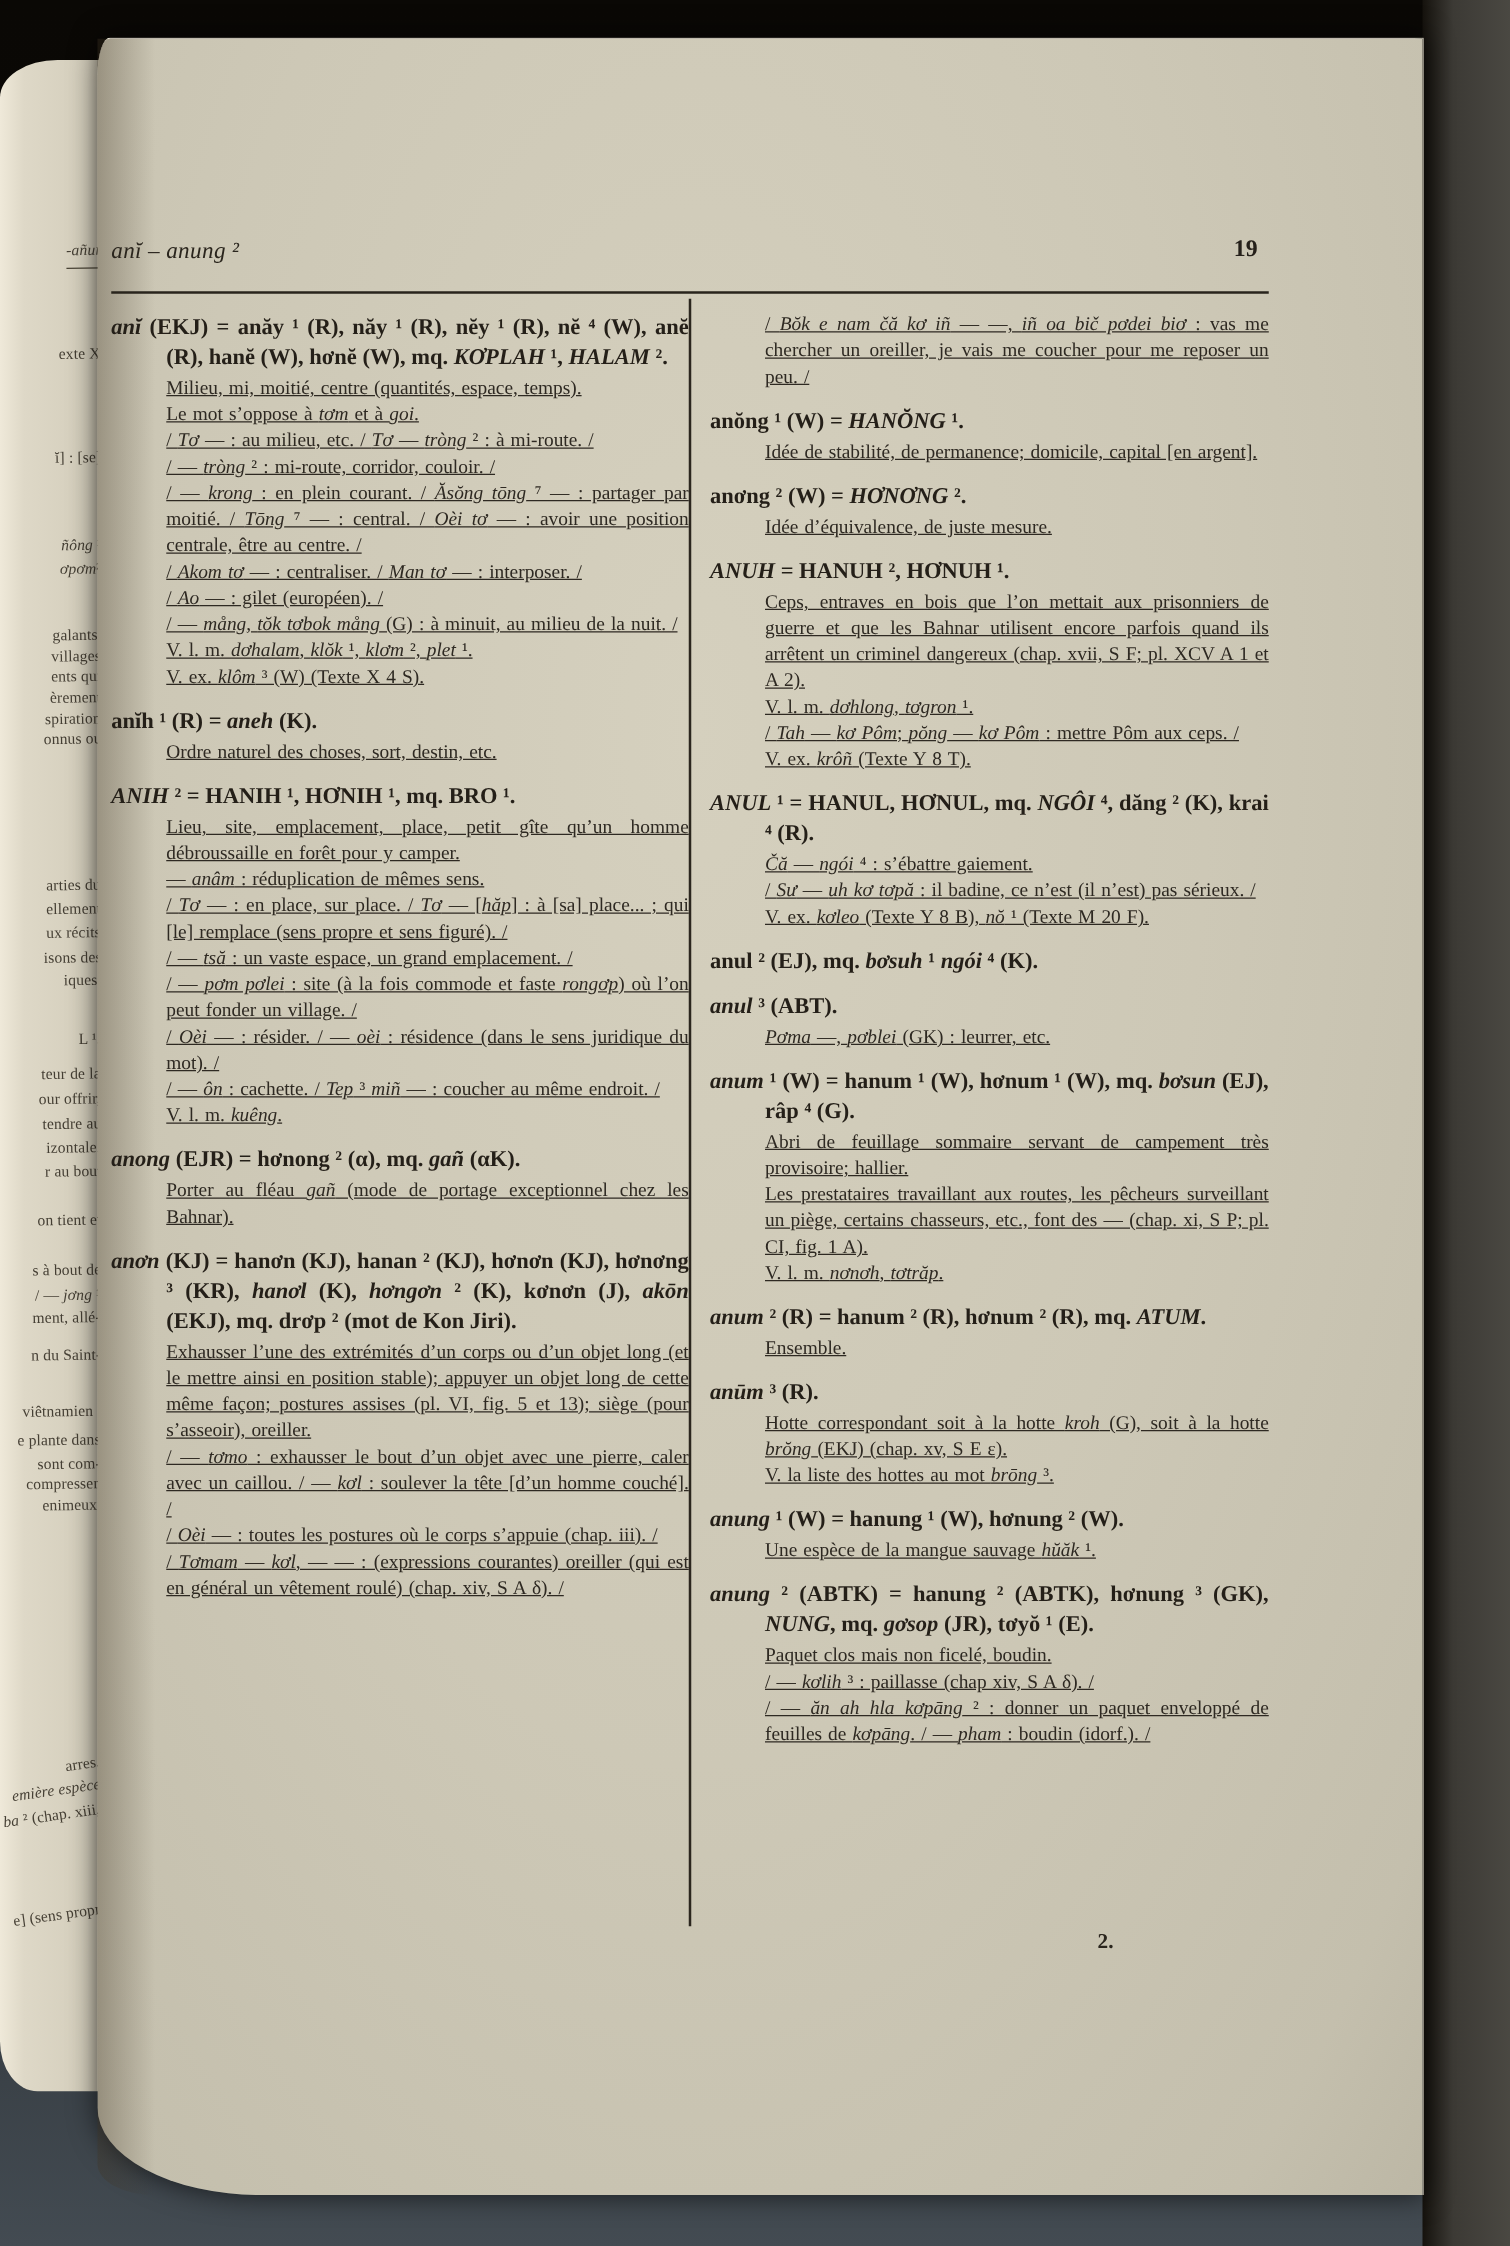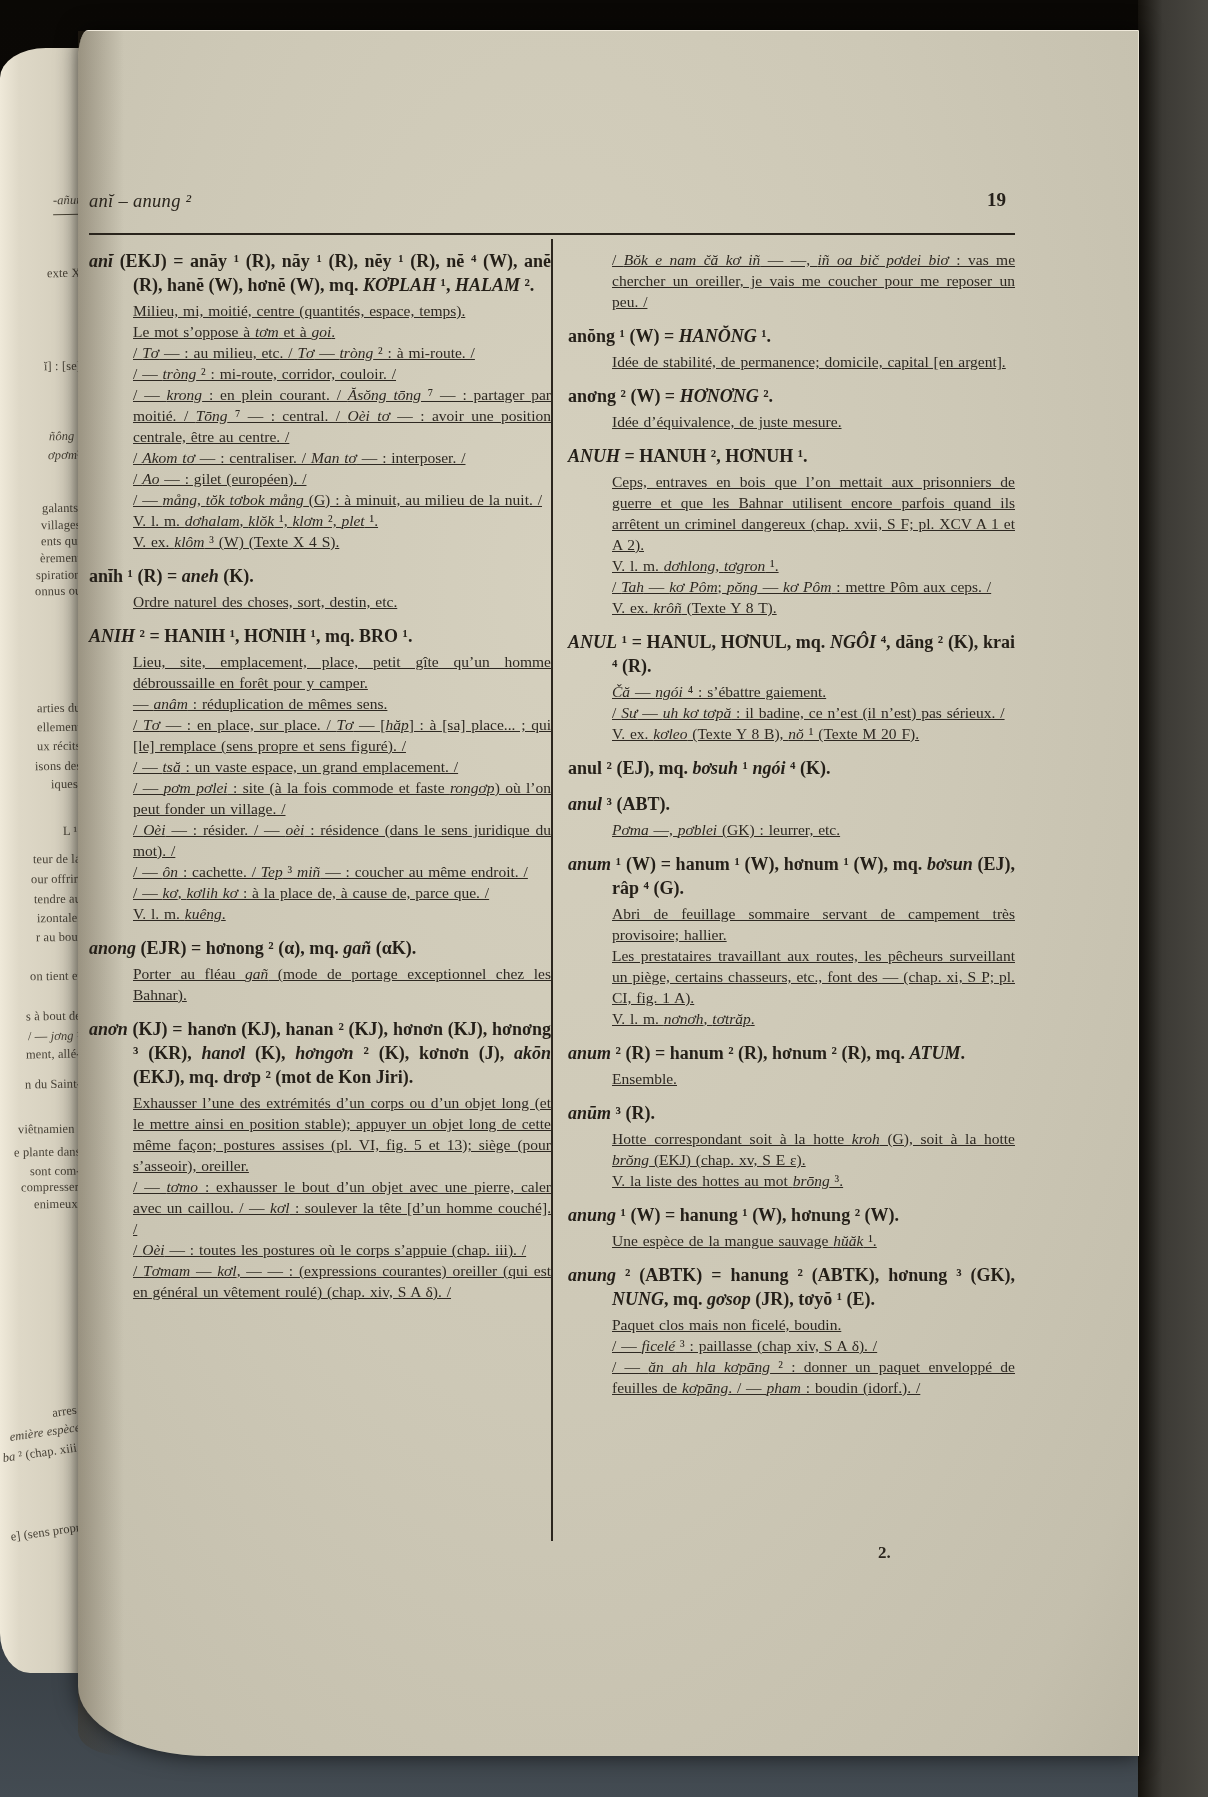--- a/index.html
+++ b/index.html
@@ -64,21 +64,21 @@
   .signature{position:absolute;left:800px;top:1512px;font-weight:bold;font-size:17px;color:#2a251d;}
 </style>
 </head>
 <body>
 
 <div class="scene">
   <div class="right-band"></div>
 
   <div class="under-page">
       <div class="frag frag-rule" style="top: 145px;"><i>-añur</i></div>
-      <div class="frag" style="top: 218px;">exte X</div>
+      <div class="frag" style="top: 228px;">exte X</div>
       <div class="frag" style="top: 311px;">ĭ] : [se]</div>
       <div class="frag" style="top: 381px;"><i>ñông</i> ¹</div>
       <div class="frag" style="top: 400px;"><i>ơpơm</i>²</div>
       <div class="frag" style="top: 453px;">galants.</div>
       <div class="frag" style="top: 470px;">villages</div>
       <div class="frag" style="top: 486px;">ents qui</div>
       <div class="frag" style="top: 503px;">èrement</div>
       <div class="frag" style="top: 520px;">spiration</div>
       <div class="frag" style="top: 536px;">onnus ou</div>
       <div class="frag" style="top: 653px;">arties du</div>
@@ -133,21 +133,20 @@
         </div>
         <div class="entry">
           <div class="entry-head"><i>ANIH</i> ² = HANIH ¹, HƠNIH ¹, mq. BRO ¹.</div>
           <div class="entry-body">Lieu, site, emplacement, place, petit gîte qu’un homme débroussaille en forêt pour y camper.</div>
           <div class="entry-body">— <i>anâm</i> : réduplication de mêmes sens.</div>
           <div class="entry-body">/ <i>Tơ</i> — : en place, sur place. / <i>Tơ</i> — [<i>hăp</i>] : à [sa] place... ; qui [le] remplace (sens propre et sens figuré). /</div>
           <div class="entry-body">/ — <i>tsă</i> : un vaste espace, un grand emplacement. /</div>
           <div class="entry-body">/ — <i>pơm pơlei</i> : site (à la fois commode et faste <i>rongơp</i>) où l’on peut fonder un village. /</div>
           <div class="entry-body">/ <i>Oèi</i> — : résider. / — <i>oèi</i> : résidence (dans le sens juridique du mot). /</div>
           <div class="entry-body">/ — <i>ôn</i> : cachette. / <i>Tep</i> ³ <i>miñ</i> — : coucher au même endroit. /</div>
-          <div class="entry-body">/ — <i>kơ</i>, <i>kơlih kơ</i> : à la place de, à cause de, parce que. /</div>
           <div class="entry-body">V. l. m. <i>kuêng</i>.</div>
         </div>
         <div class="entry">
           <div class="entry-head"><i>anong</i> (EJR) = hơnong ² (α), mq. <i>gañ</i> (αK).</div>
           <div class="entry-body">Porter au fléau <i>gañ</i> (mode de portage exceptionnel chez les Bahnar).</div>
         </div>
         <div class="entry">
           <div class="entry-head"><i>anơn</i> (KJ) = hanơn (KJ), hanan ² (KJ), hơnơn (KJ), hơnơng ³ (KR), <i>hanơl</i> (K), <i>hơngơn</i> ² (K), kơnơn (J), <i>akōn</i> (EKJ), mq. drơp ² (mot de Kon Jiri).</div>
           <div class="entry-body">Exhausser l’une des extrémités d’un corps ou d’un objet long (et le mettre ainsi en position stable); appuyer un objet long de cette même façon; postures assises (pl. VI, fig. 5 et 13); siège (pour s’asseoir), oreiller.</div>
           <div class="entry-body">/ — <i>tơmo</i> : exhausser le bout d’un objet avec une pierre, caler avec un caillou. / — <i>kơl</i> : soulever la tête [d’un homme couché]. /</div>
@@ -203,20 +202,20 @@
           <div class="entry-body">Hotte correspondant soit à la hotte <i>kroh</i> (G), soit à la hotte <i>brŏng</i> (EKJ) (chap. xv, S E ε).</div>
           <div class="entry-body">V. la liste des hottes au mot <i>brōng</i> ³.</div>
         </div>
         <div class="entry">
           <div class="entry-head"><i>anung</i> ¹ (W) = hanung ¹ (W), hơnung ² (W).</div>
           <div class="entry-body">Une espèce de la mangue sauvage <i>hŭăk</i> ¹.</div>
         </div>
         <div class="entry">
           <div class="entry-head"><i>anung</i> ² (ABTK) = hanung ² (ABTK), hơnung ³ (GK), <i>NUNG</i>, mq. <i>gơsop</i> (JR), tơyŏ ¹ (E).</div>
           <div class="entry-body">Paquet clos mais non ficelé, boudin.</div>
-          <div class="entry-body">/ — <i>ficelé</i> ³ : paillasse (chap xiv, S A δ). /</div>
+          <div class="entry-body">/ — <i>kơlih</i> ³ : paillasse (chap xiv, S A δ). /</div>
           <div class="entry-body">/ — <i>ăn ah hla kơpāng</i> ² : donner un paquet enveloppé de feuilles de <i>kơpāng</i>. / — <i>pham</i> : boudin (idorf.). /</div>
         </div>
       </div>
 
     <div class="signature">2.</div>
   </div>
 </div>
 
 </body></html>

